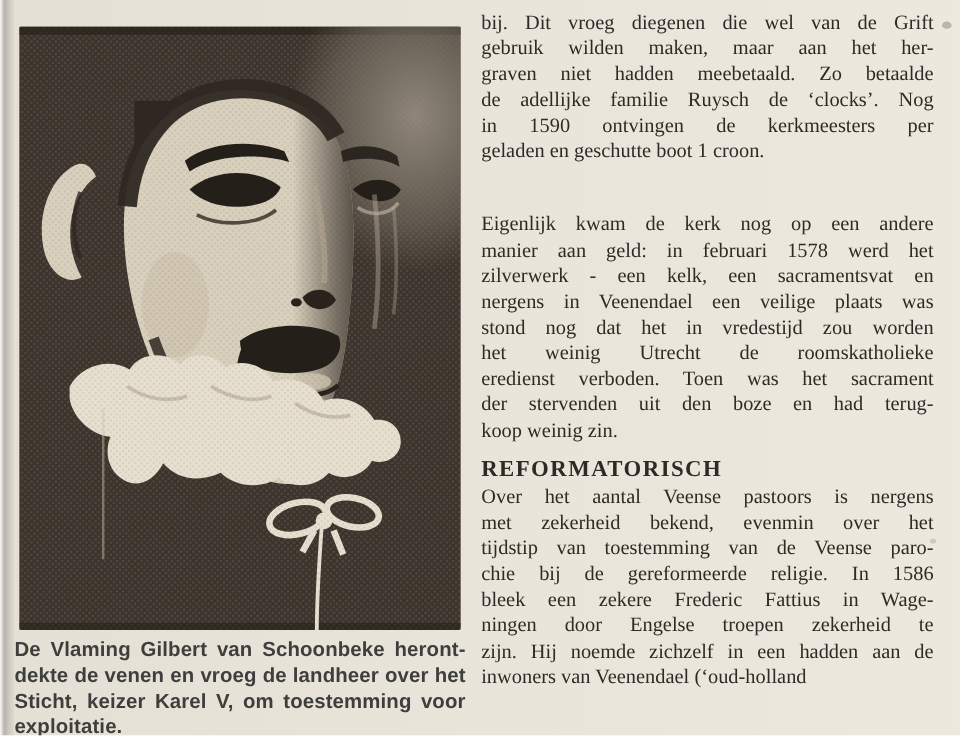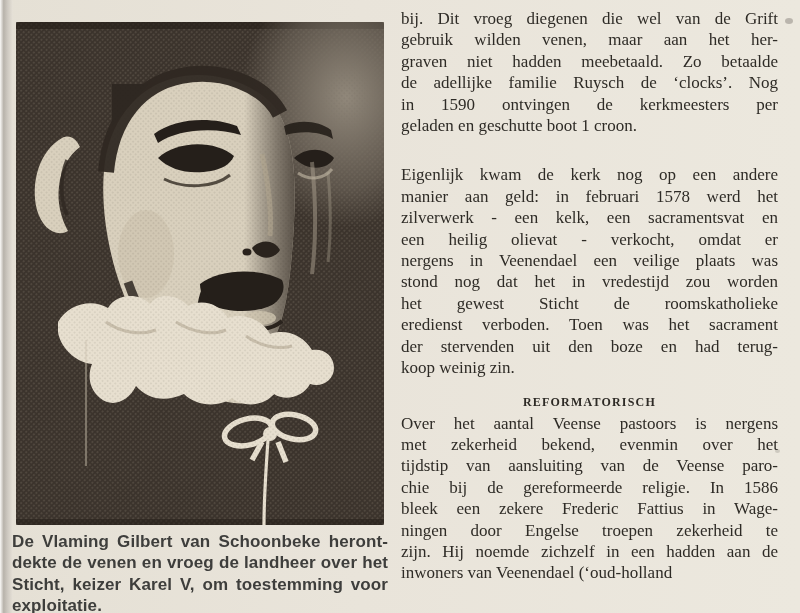--- a/index.html
+++ b/index.html
@@ -29,32 +29,32 @@
     font-family:"Liberation Sans", sans-serif;
     font-weight:bold;font-size:17px;line-height:21.3px;
     color:#3e3e3c;letter-spacing:.1px;
   }
 
   .article{
     position:absolute;left:401px;top:8px;width:377px;
     color:#2e2b26;font-size:17px;line-height:21.4px;
   }
   .paragraph{margin:0;}
-  .paragraph.gap-large{margin-top:28px;}
+  .paragraph.gap-large{margin-top:40px;}
   .paragraph.gap-small{margin-top:0;}
   .jline{
     text-align:justify;text-align-last:justify;
     -moz-text-align-last:justify;
     white-space:normal;
   }
   .jline.last{text-align-last:left;-moz-text-align-last:left;}
   .section-heading{
     margin:12px 0 0 0;
-    font-size:12px;line-height:22px;font-weight:bold;
-    letter-spacing:1.2px;color:#2e2b26;text-align:center;
+    font-size:19px;line-height:22px;font-weight:bold;
+    letter-spacing:1.2px;color:#2e2b26;
   }
 </style>
 </head>
 <body>
 
 <div class="page">
 
   <div class="edge-strip"></div>
   <div class="speck s1"></div>
   <div class="speck s2"></div>
@@ -153,43 +153,42 @@
   <div class="caption">
       <div class="jline">De Vlaming Gilbert van Schoonbeke heront-</div>
       <div class="jline">dekte de venen en vroeg de landheer over het</div>
       <div class="jline">Sticht, keizer Karel V, om toestemming voor</div>
       <div class="jline last">exploitatie.</div>
     </div>
 
   <div class="article">
       <div class="paragraph">
         <div class="jline">bij. Dit vroeg diegenen die wel van de Grift</div>
-        <div class="jline">gebruik wilden venen, maar aan het her-</div>
+        <div class="jline">gebruik wilden maken, maar aan het her-</div>
         <div class="jline">graven niet hadden meebetaald. Zo betaalde</div>
         <div class="jline">de adellijke familie Ruysch de ‘clocks’. Nog</div>
         <div class="jline">in 1590 ontvingen de kerkmeesters per</div>
         <div class="jline last">geladen en geschutte boot 1 croon.</div>
       </div>
       <div class="paragraph gap-large">
         <div class="jline">Eigenlijk kwam de kerk nog op een andere</div>
         <div class="jline">manier aan geld: in februari 1578 werd het</div>
         <div class="jline">zilverwerk - een kelk, een sacramentsvat en</div>
-        <div class="jline">een heilig olievat - verkocht, omdat er</div>
         <div class="jline">nergens in Veenendael een veilige plaats was</div>
         <div class="jline">stond nog dat het in vredestijd zou worden</div>
-        <div class="jline">het gewest Sticht de roomskatholieke</div>
+        <div class="jline">het weinig Utrecht de roomskatholieke</div>
         <div class="jline">eredienst verboden. Toen was het sacrament</div>
         <div class="jline">der stervenden uit den boze en had terug-</div>
         <div class="jline last">koop weinig zin.</div>
       </div>
       <div class="section-heading">REFORMATORISCH</div>
       <div class="paragraph gap-small">
         <div class="jline">Over het aantal Veense pastoors is nergens</div>
         <div class="jline">met zekerheid bekend, evenmin over het</div>
-        <div class="jline">tijdstip van aansluiting van de Veense paro-</div>
+        <div class="jline">tijdstip van toestemming van de Veense paro-</div>
         <div class="jline">chie bij de gereformeerde religie. In 1586</div>
         <div class="jline">bleek een zekere Frederic Fattius in Wage-</div>
         <div class="jline">ningen door Engelse troepen zekerheid te</div>
         <div class="jline">zijn. Hij noemde zichzelf in een hadden aan de</div>
         <div class="jline last">inwoners van Veenendael (‘oud-holland</div>
       </div>
     </div>
 
 </div>
 

